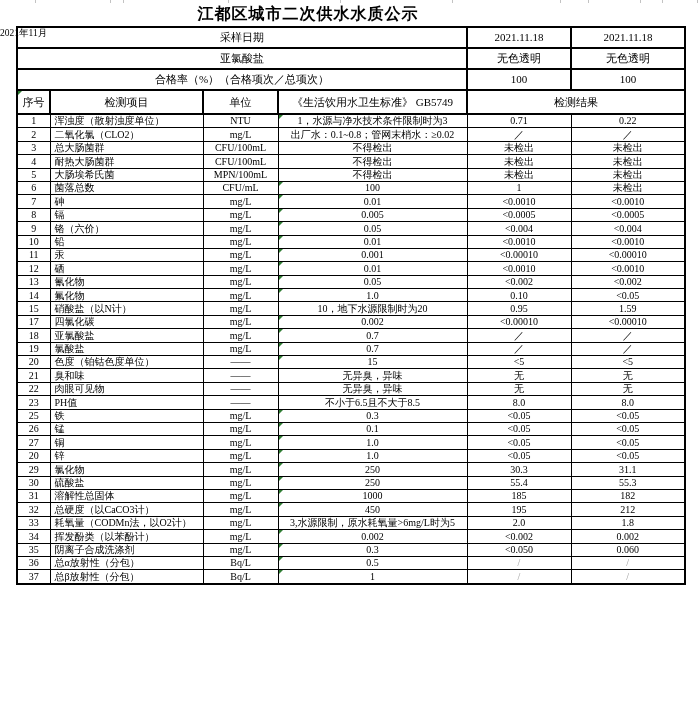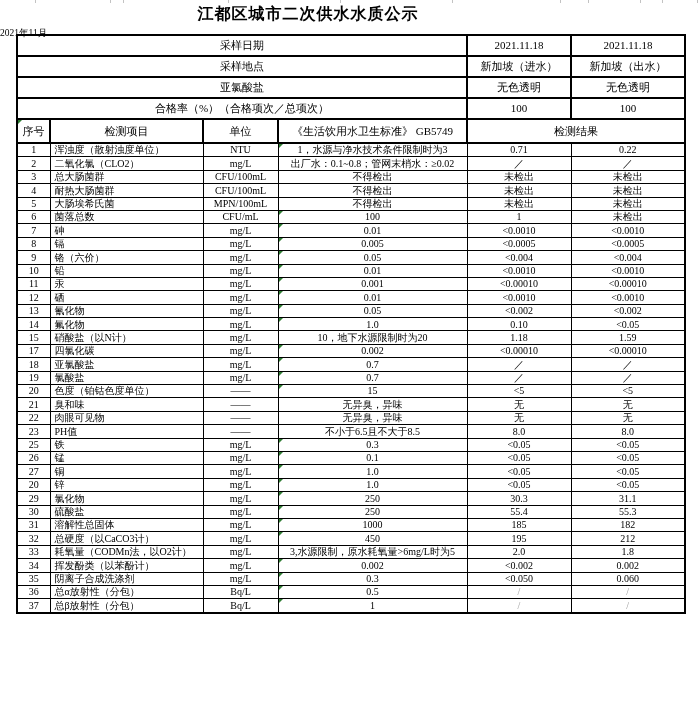--- a/index.html
+++ b/index.html
@@ -3,21 +3,21 @@
 <meta charset="utf-8">
 <style>
   html,body{margin:0;padding:0;background:#fff;}
   body{width:700px;height:703px;font-family:"Liberation Serif","DejaVu Serif",serif;color:#000;}
   .page{position:relative;width:700px;height:703px;background:#fff;overflow:hidden;}
   .top-grid{position:absolute;top:0;left:0;width:700px;height:3px;}
   .top-grid .tick{position:absolute;top:0;width:1px;height:3px;background:#c3c3c3;}
   .title{position:absolute;top:4px;left:0;width:616px;text-align:center;
          font-family:"Liberation Sans","DejaVu Sans",sans-serif;font-weight:bold;font-size:16px;letter-spacing:1px;}
   .subtitle{position:absolute;top:27px;left:0;width:700px;text-align:left;font-size:9.5px;}
-  table.report{position:absolute;left:16px;top:34px;width:668px;border-collapse:collapse;table-layout:fixed;
+  table.report{position:absolute;left:16px;top:26px;width:668px;border-collapse:collapse;table-layout:fixed;
                border:2px solid #000;}
   td{border:1px solid #000;overflow:hidden;white-space:nowrap;text-align:center;
      font-size:10px;line-height:1.15;padding:0 1px;position:relative;}
   tr.info td{border-width:2px;height:19px;font-size:11px;}
   tr.head td{border-width:2px;height:22px;font-size:11px;}
   tr.data td{height:12.4px;}
   td.item{text-align:left;padding-left:4px;}
   td.flag::before{content:"";position:absolute;left:0;top:0;width:0;height:0;
       border-top:4px solid #2e7d32;border-right:4px solid transparent;}
   .slash-light{color:#999;}
@@ -50,25 +50,20 @@
         <col style="width:104px">
         <col style="width:114px">
     </colgroup>
     <tbody id="tbody">
         <tr class="info">
           <td colspan="4">采样日期</td>
           <td>2021.11.18</td>
           <td>2021.11.18</td>
         </tr>
         <tr class="info">
-          <td colspan="4">采样地点</td>
-          <td>新加坡（进水）</td>
-          <td>新加坡（出水）</td>
-        </tr>
-        <tr class="info">
           <td colspan="4">亚氯酸盐</td>
           <td>无色透明</td>
           <td>无色透明</td>
         </tr>
         <tr class="info">
           <td colspan="4">合格率（%）（合格项次／总项次）</td>
           <td>100</td>
           <td>100</td>
         </tr>
         <tr class="head">
@@ -188,21 +183,21 @@
           <td>mg/L</td>
           <td class="flag">1.0</td>
           <td>0.10</td>
           <td>&lt;0.05</td>
         </tr>
         <tr class="data">
           <td>15</td>
           <td class="item">硝酸盐（以N计）</td>
           <td>mg/L</td>
           <td>10，地下水源限制时为20</td>
-          <td>1.18</td>
+          <td>0.95</td>
           <td>1.59</td>
         </tr>
         <tr class="data">
           <td>17</td>
           <td class="item">四氯化碳</td>
           <td>mg/L</td>
           <td class="flag">0.002</td>
           <td>&lt;0.00010</td>
           <td>&lt;0.00010</td>
         </tr>

